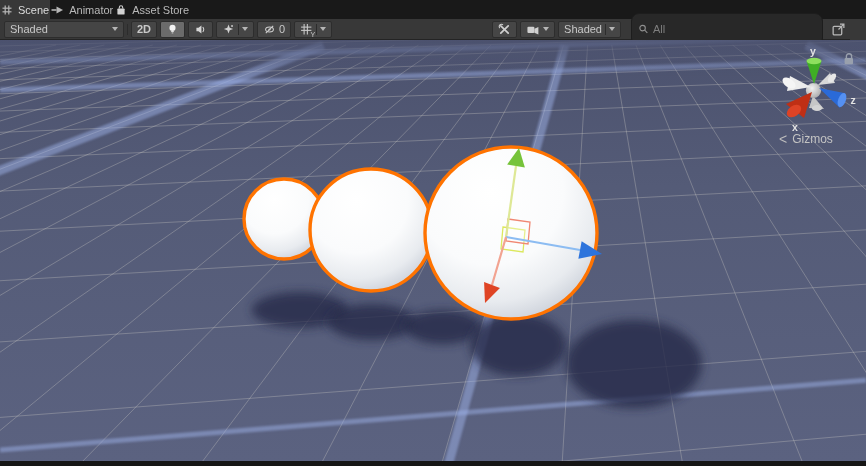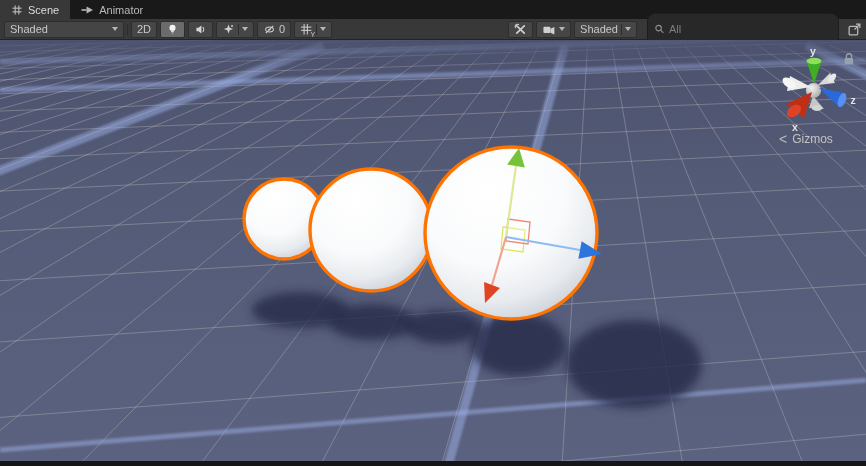--- a/index.html
+++ b/index.html
@@ -3,33 +3,33 @@
 <meta charset="utf-8">
 <style>
   *{box-sizing:border-box;margin:0;padding:0}
   html,body{width:866px;height:466px;overflow:hidden;background:#383838;
     font-family:"Liberation Sans",sans-serif;}
   #app{position:relative;width:866px;height:466px;background:#383838}
 
   
   .tabbar{position:absolute;top:0;left:0;right:0;height:19px;background:#191919;
     display:flex;align-items:stretch}
-  .tab{display:flex;align-items:center;gap:5px;padding:0 11px;font-size:11px;
+  .tab{display:flex;align-items:center;gap:5px;padding:0 1px;font-size:11px;
     color:#b9b9b9;cursor:default;white-space:nowrap}
   .tab.active{background:#383838;color:#dcdcdc}
   .tab svg{display:block}
 
   
-  .toolbar{position:absolute;top:19px;left:0;right:0;height:21px;background:#383838;
+  .toolbar{position:absolute;top:19px;left:0;right:16px;height:21px;background:#383838;
     display:flex;align-items:center;padding:0 4px;gap:3px;border-bottom:1px solid #242424}
   .tbtn{height:17px;display:flex;align-items:center;gap:3px;background:#464646;
     border:1px solid #2d2d2d;border-radius:2px;padding:0 5px;font-size:11px;color:#c9c9c9;
     cursor:default;white-space:nowrap}
   .tbtn.lit{background:#6b6b6b}
-  .tbtn b{font-weight:normal;color:#c9c9c9}
+  .tbtn b{font-weight:bold;color:#c9c9c9}
   .dd{width:0;height:0;border-left:3.5px solid transparent;border-right:3.5px solid transparent;
     border-top:4px solid #b5b5b5;display:inline-block}
   .vdiv{width:1px;height:11px;background:#2c2c2c}
   .shaded{width:120px;justify-content:space-between;background:#454545}
   .spacer{flex:1}
   .gicon{position:relative;display:inline-block;width:13px;height:13px}
   .axl{position:absolute;right:-2px;bottom:-2px;font-size:7px;color:#c9c9c9;line-height:1}
   .search{height:33px;flex:0 0 192px;background:#282828;border:1px solid #1d1d1d;
     border-radius:8px;display:flex;align-items:center;padding:0 6px;gap:4px;margin:0 5px 0 7px}
   .search input{background:transparent;border:none;outline:none;color:#bbb;font-size:11px;width:100%}
@@ -64,20 +64,27 @@
         </g>
       </svg>
       <span>Scene</span>
     </div>
     <div class="tab">
       <svg width="13" height="12" viewBox="0 0 13 12">
         <line x1="0.5" y1="6" x2="5.5" y2="6" stroke="#b5b5b5" stroke-width="1.6"></line>
         <polygon points="5.5,2.6 12,6 5.5,9.4" fill="#b5b5b5"></polygon>
       </svg>
       <span>Animator</span>
+    </div>
+    <div class="tab">
+      <svg width="12" height="12" viewBox="0 0 12 12">
+        <path d="M4.3,4.6 v-1.1 a1.7,1.7 0 0 1 3.4,0 v1.1" stroke="#d2d2d2" stroke-width="1.1" fill="none"></path>
+        <rect x="2.4" y="4.4" width="7.2" height="6.2" rx="0.9" fill="#d2d2d2"></rect>
+      </svg>
+      <span>Asset Store</span>
     </div>
   </div>
 
   <div class="toolbar">
     <div class="tbtn shaded">
       <span>Shaded</span>
       <span class="dd"></span>
     </div>
     <div class="vdiv"></div>
     <div class="tbtn">

